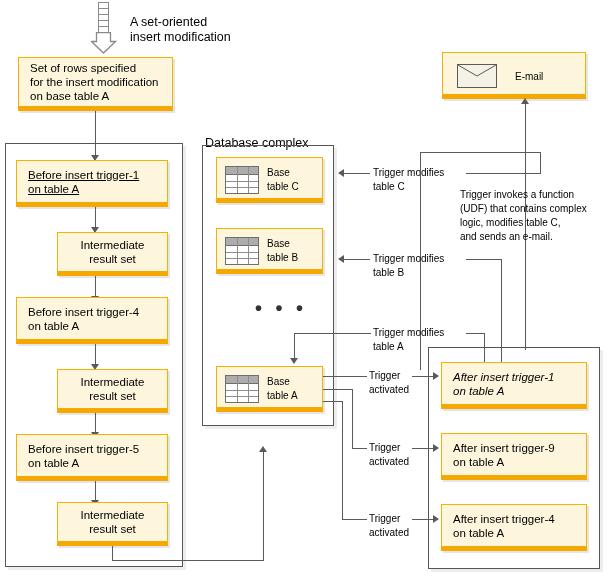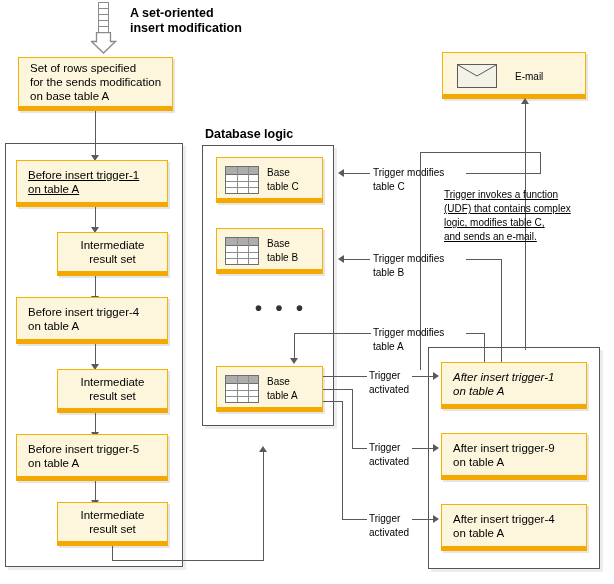--- a/index.html
+++ b/index.html
@@ -33,21 +33,21 @@
 
   
   .ah{position:absolute;width:0;height:0;}
   .ah-d{border-left:4px solid transparent;border-right:4px solid transparent;border-top:6px solid #5a5a5a;}
   .ah-u{border-left:4px solid transparent;border-right:4px solid transparent;border-bottom:6px solid #5a5a5a;}
   .ah-l{border-top:4px solid transparent;border-bottom:4px solid transparent;border-right:6px solid #5a5a5a;}
   .ah-r{border-top:4px solid transparent;border-bottom:4px solid transparent;border-left:6px solid #5a5a5a;}
 
   
   .lbl{position:absolute;font-size:10px;line-height:14px;color:#000;white-space:pre;}
-  .hd{position:absolute;font-size:12.5px;font-weight:bold;color:#000;line-height:15px;white-space:pre;}
+  .hd{position:absolute;font-size:12.5px;font-weight:normal;color:#000;line-height:15px;white-space:pre;margin-top:9px;}
 
   
   .bigarrow{position:absolute;}
   .dots-col{position:absolute;left:0;top:0;}
   .dseg{position:absolute;width:9px;height:5px;border:1px solid #8a8a8a;background:#fff;left:0;}
 
   
   .tbl{position:absolute;width:34px;height:28px;border:1px solid #6e6e6e;background:#fff;box-sizing:border-box;}
   .tbl .hdr{position:absolute;left:0;top:0;width:100%;height:8px;background:#adadad;box-sizing:border-box;border-bottom:1px solid #6e6e6e;}
   .tbl .vl{position:absolute;top:0;width:1px;height:100%;background:#8d8d8d;}
@@ -73,21 +73,21 @@
     </div>
     <svg width="26" height="22" style="position:absolute;left:-7px;top:30px;">
       <polygon points="5.5,0.5 19.5,0.5 19.5,9.5 24.5,9.5 12.5,21 0.5,9.5 5.5,9.5" fill="#ffffff" stroke="#8a8a8a" stroke-width="1.3"></polygon>
     </svg>
   </div>
   <div class="hd" style="left: 130px; top: 6px; white-space: pre;">A set-oriented
 insert modification</div>
 
   <div class="obox" style="left:18px;top:57px;width:155px;height:54px;">
     <span class="txt" style="white-space: pre;">Set of rows specified
-for the sends modification
+for the insert modification
 on base table A</span>
   </div>
 
   <div class="ln lnv" style="left:95px;top:111px;height:46px;"></div>
   <div class="ah ah-d" style="left:91px;top:155px;"></div>
 
   <div class="frame" style="left:5px;top:143px;width:178px;height:424px;"></div>
 
   <div class="obox" style="left:16px;top:160px;width:152px;height:47px;">
     <span class="txt" style="white-space: pre; text-decoration: underline;">Before insert trigger-1
@@ -127,21 +127,21 @@
   <div class="obox ctr" style="left:57px;top:502px;width:111px;height:44px;">
     <span class="txt" style="white-space: pre;">Intermediate
 result set</span>
   </div>
 
   <div class="ln lnv" style="left:112px;top:546px;height:15px;"></div>
   <div class="ln lnh" style="left:112px;top:560px;width:152px;"></div>
   <div class="ln lnv" style="left:263px;top:452px;height:109px;"></div>
   <div class="ah ah-u" style="left:259px;top:446px;"></div>
 
-  <div class="hd" style="left:205px;top:127px;">Database logic</div>
+  <div class="hd" style="left:205px;top:127px;">Database complex</div>
 
   <div class="frame" style="left:202px;top:145px;width:132px;height:281px;"></div>
 
   <div class="obox" style="left:216px;top:157px;width:107px;height:46px;">
     <div class="tbl" style="left:8px;top:8px;">
       <div class="hdr"></div>
       <div class="vl" style="left:11px;"></div>
         <div class="vl" style="left:22px;"></div>
       <div class="hl" style="top:14px;"></div>
         <div class="hl" style="top:20px;"></div>
@@ -190,21 +190,21 @@
 
   <span class="lbl" style="left: 373px; top: 166px; white-space: pre;">Trigger modifies
 table C</span>
   <div class="ln lnh" style="left:344px;top:173px;width:26px;"></div>
   <div class="ah ah-l" style="left:338px;top:169px;"></div>
   <div class="ln lnh" style="left:466px;top:173px;width:75px;"></div>
   <div class="ln lnv" style="left:540px;top:152px;height:22px;"></div>
   <div class="ln lnh" style="left:420px;top:152px;width:121px;"></div>
   <div class="ln lnv" style="left:420px;top:152px;height:218px;"></div>
 
-  <span class="lbl" style="left: 444px; top: 188px; white-space: pre; text-decoration: underline;">Trigger invokes a function
+  <span class="lbl" style="left: 460px; top: 188px; white-space: pre;">Trigger invokes a function
 (UDF) that contains complex
 logic, modifies table C,
 and sends an e-mail.</span>
 
   <span class="lbl" style="left: 373px; top: 252px; white-space: pre;">Trigger modifies
 table B</span>
   <div class="ln lnh" style="left:344px;top:259px;width:26px;"></div>
   <div class="ah ah-l" style="left:338px;top:255px;"></div>
   <div class="ln lnh" style="left:466px;top:259px;width:36px;"></div>
   <div class="ln lnv" style="left:501px;top:259px;height:111px;"></div>

